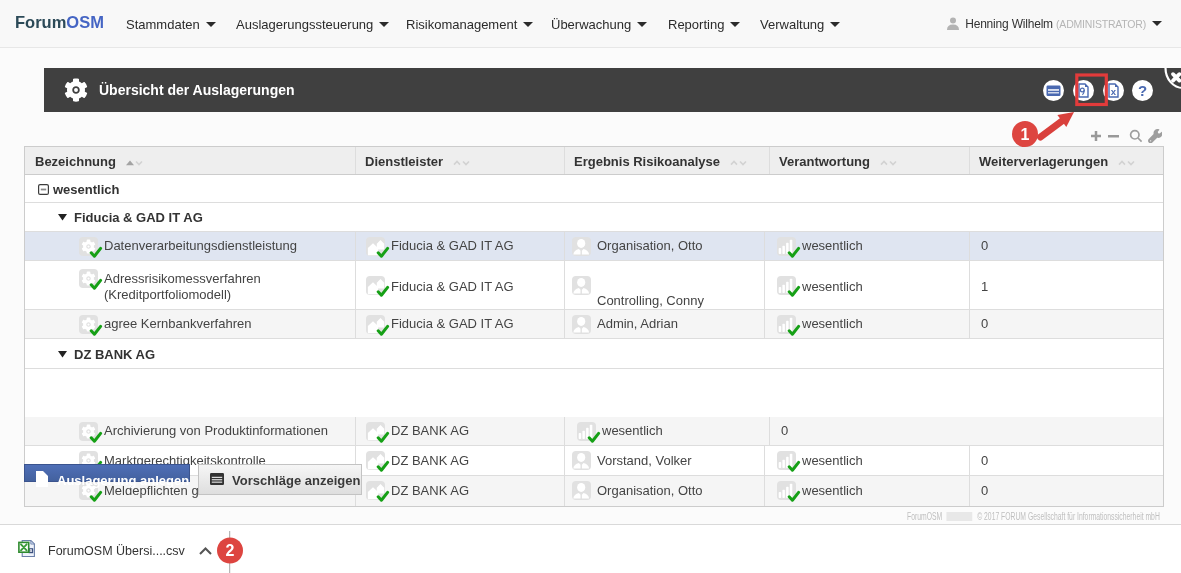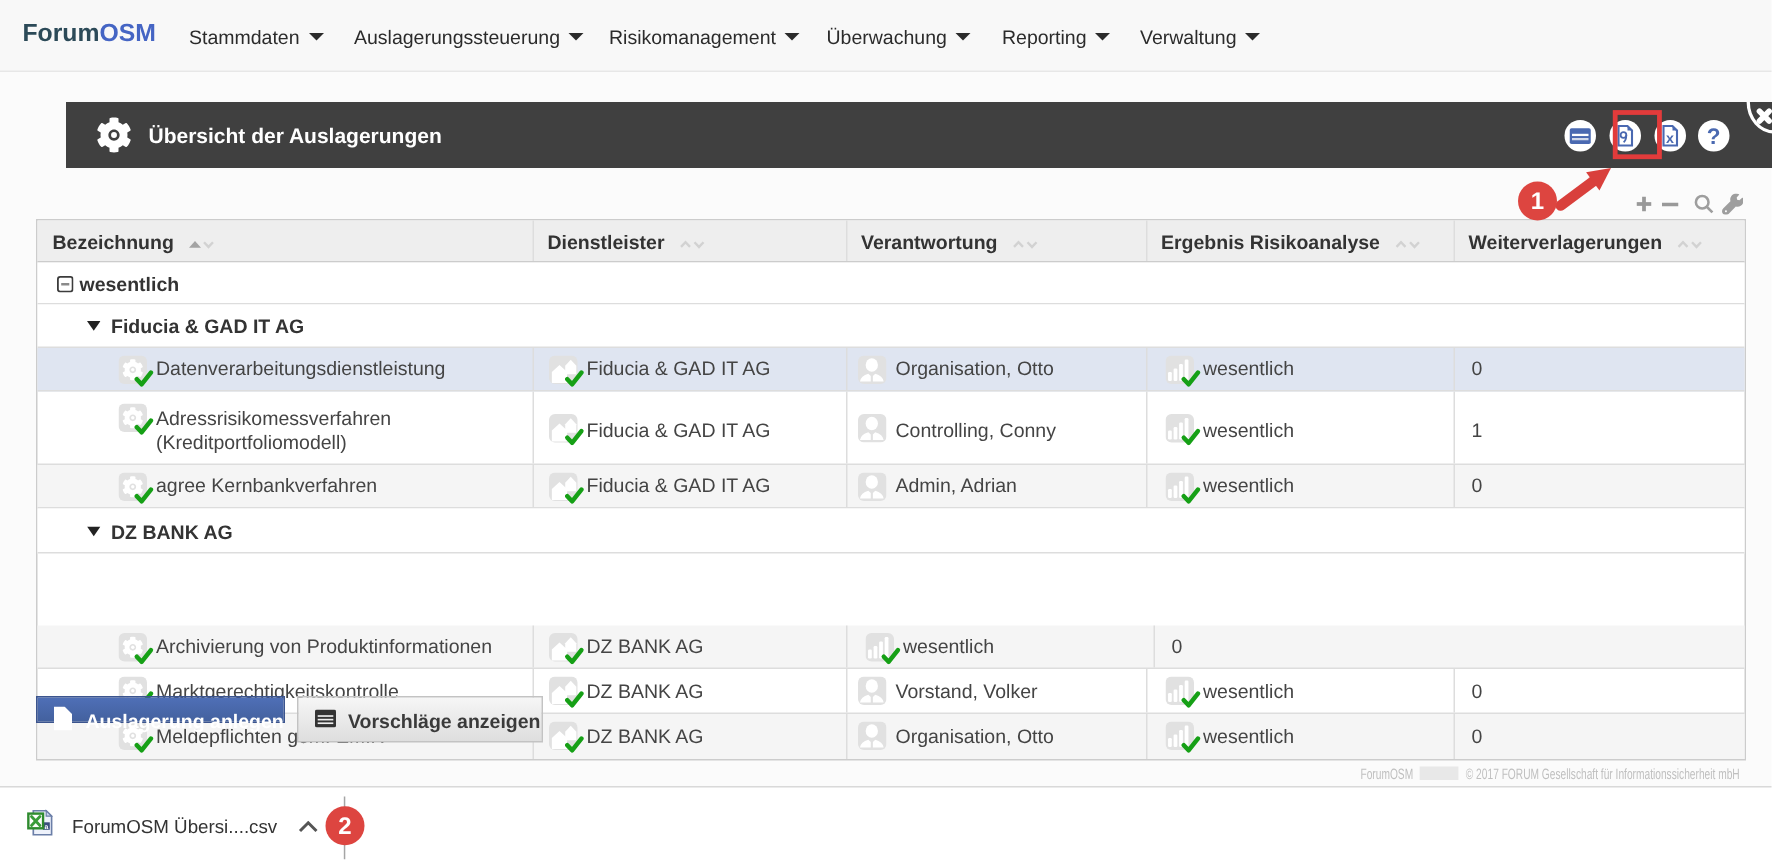--- a/index.html
+++ b/index.html
@@ -46,20 +46,24 @@
 <body>
 
 <div id="navbar">
   <div id="logo">Forum<span>OSM</span></div>
   <div class="navitem" style="left:126px;">Stammdaten<span class="caret"></span></div>
   <div class="navitem" style="left:236px;">Auslagerungssteuerung<span class="caret"></span></div>
   <div class="navitem" style="left:406px;">Risikomanagement<span class="caret"></span></div>
   <div class="navitem" style="left:551px;">Überwachung<span class="caret"></span></div>
   <div class="navitem" style="left:668px;">Reporting<span class="caret"></span></div>
   <div class="navitem" style="left:760px;">Verwaltung<span class="caret"></span></div>
+  <div id="user"><svg width="12" height="13" viewBox="0 0 12 13" style="vertical-align:-2px; margin-right:6px;">
+        <circle cx="6" cy="3.5" r="3" fill="#b3b3b3"></circle>
+        <path d="M0 13 Q0 7.5 6 7.5 Q12 7.5 12 13 Z" fill="#b3b3b3"></path>
+      </svg>Henning Wilhelm <span class="adm">(ADMINISTRATOR)</span><span class="caret"></span></div>
 </div>
 
 <div id="page"></div>
 
 <div id="titlebar">
   <svg class="abs" style="left:20px; top:10px;" width="24" height="24" viewBox="0 0 512 512">
       <path fill="#fff" d="M487.4 315.7l-42.6-24.6c4.3-23.2 4.3-47 0-70.2l42.6-24.6c4.9-2.8 7.1-8.6 5.5-14-11.1-35.6-30-67.8-54.7-94.6-3.8-4.1-10-5.1-14.8-2.3L380.8 110c-17.9-15.4-38.5-27.3-60.8-35.1V25.8c0-5.6-3.9-10.5-9.4-11.7-36.7-8.2-74.3-7.8-109.2 0-5.5 1.2-9.4 6.1-9.4 11.7V75c-22.2 7.9-42.8 19.8-60.8 35.1L88.7 85.5c-4.9-2.8-11-1.9-14.8 2.3-24.7 26.7-43.6 58.9-54.7 94.6-1.7 5.4.6 11.2 5.5 14L67.3 221c-4.3 23.2-4.3 47 0 70.2l-42.6 24.6c-4.9 2.8-7.1 8.6-5.5 14 11.1 35.6 30 67.8 54.7 94.6 3.8 4.1 10 5.1 14.8 2.3l42.6-24.6c17.9 15.4 38.5 27.3 60.8 35.1v49.2c0 5.6 3.9 10.5 9.4 11.7 36.7 8.2 74.3 7.8 109.2 0 5.5-1.2 9.4-6.1 9.4-11.7v-49.2c22.2-7.9 42.8-19.8 60.8-35.1l42.6 24.6c4.9 2.8 11 1.9 14.8-2.3 24.7-26.7 43.6-58.9 54.7-94.6 1.5-5.5-.7-11.3-5.6-14.1zM256 336c-44.1 0-80-35.9-80-80s35.9-80 80-80 80 35.9 80 80-35.9 80-80 80z"></path>
       <circle cx="256" cy="256" r="42" fill="#fff"></circle>
     </svg>
   <div id="titletext">Übersicht der Auslagerungen</div>
@@ -117,25 +121,25 @@
 <div id="tbl">
   <div class="trow" id="thead" style="height:28px;">
     <div class="c c1">Bezeichnung <span class="sortpair"><svg width="17" height="8" viewBox="0 0 17 8" style="vertical-align:-1px;">
             <path d="M0 6.2 L4 1.6 L8 6.2 Z" fill="#a3a3a3"></path>
             <path d="M10 2.5 L13 5.6 L16 2.5" fill="none" stroke="#d2d2d2" stroke-width="1.6"></path>
           </svg></span></div>
     <div class="c c2">Dienstleister <span class="sortpair"><svg width="17" height="8" viewBox="0 0 17 8" style="vertical-align:-1px;">
             <path d="M1 5.6 L4 2.5 L7 5.6" fill="none" stroke="#d2d2d2" stroke-width="1.6"></path>
             <path d="M10 2.5 L13 5.6 L16 2.5" fill="none" stroke="#d2d2d2" stroke-width="1.6"></path>
           </svg></span></div>
+    <div class="c c4">Ergebnis Risikoanalyse <span class="sortpair"><svg width="17" height="8" viewBox="0 0 17 8" style="vertical-align:-1px;">
+            <path d="M1 5.6 L4 2.5 L7 5.6" fill="none" stroke="#d2d2d2" stroke-width="1.6"></path>
+            <path d="M10 2.5 L13 5.6 L16 2.5" fill="none" stroke="#d2d2d2" stroke-width="1.6"></path>
+          </svg></span></div>
     <div class="c c3">Verantwortung <span class="sortpair"><svg width="17" height="8" viewBox="0 0 17 8" style="vertical-align:-1px;">
-            <path d="M1 5.6 L4 2.5 L7 5.6" fill="none" stroke="#d2d2d2" stroke-width="1.6"></path>
-            <path d="M10 2.5 L13 5.6 L16 2.5" fill="none" stroke="#d2d2d2" stroke-width="1.6"></path>
-          </svg></span></div>
-    <div class="c c4">Ergebnis Risikoanalyse <span class="sortpair"><svg width="17" height="8" viewBox="0 0 17 8" style="vertical-align:-1px;">
             <path d="M1 5.6 L4 2.5 L7 5.6" fill="none" stroke="#d2d2d2" stroke-width="1.6"></path>
             <path d="M10 2.5 L13 5.6 L16 2.5" fill="none" stroke="#d2d2d2" stroke-width="1.6"></path>
           </svg></span></div>
     <div class="c c5">Weiterverlagerungen <span class="sortpair"><svg width="17" height="8" viewBox="0 0 17 8" style="vertical-align:-1px;">
             <path d="M1 5.6 L4 2.5 L7 5.6" fill="none" stroke="#d2d2d2" stroke-width="1.6"></path>
             <path d="M10 2.5 L13 5.6 L16 2.5" fill="none" stroke="#d2d2d2" stroke-width="1.6"></path>
           </svg></span></div>
   </div>
   <div class="grow" style="padding-left:13px;"><svg width="11" height="11" viewBox="0 0 11 11" style="vertical-align:-1px; margin-right:4px;">
         <rect x="0.6" y="0.6" width="9.8" height="9.8" rx="1.5" fill="#fff" stroke="#3c3c3c" stroke-width="1.2"></rect>
@@ -183,21 +187,21 @@
             <circle cx="256" cy="256" r="40" fill="#fff"></circle>
           </g>
           <path d="M12.2 15.8 L15.4 19.2 L21.6 11.4" fill="none" stroke="#16a016" stroke-width="3" stroke-linecap="round" stroke-linejoin="round"></path>
         </svg>Adressrisikomessverfahren (Kreditportfoliomodell)</div>
     <div class="c c2 cell" style="padding-left:35px; padding-top:18px;"><svg class="abs" style="left:10px; top:15px;" width="24" height="21" viewBox="0 0 24 21">
           <rect width="19" height="19" rx="4" fill="#e1e1e1"></rect>
           <path d="M10.8 6.8 L14.5 2.9 L18.2 6.8 V12.5 H10.8 Z" fill="#fff"></path>
           <path d="M1.9 11 L7 6.3 L12.1 11 V18.3 H1.9 Z" fill="#fff"></path>
           <path d="M12.2 15.8 L15.4 19.2 L21.6 11.4" fill="none" stroke="#16a016" stroke-width="3" stroke-linecap="round" stroke-linejoin="round"></path>
         </svg>Fiducia &amp; GAD IT AG</div>
-    <div class="c c3 cell" style="padding-left:32px; padding-top:18px;"><svg class="abs" style="left:7px; top:15px;" width="19" height="19" viewBox="0 0 19 19">
+    <div class="c c3 cell" style="padding-left:32px; padding-top:32px;"><svg class="abs" style="left:7px; top:15px;" width="19" height="19" viewBox="0 0 19 19">
           <rect width="19" height="19" rx="4" fill="#e1e1e1"></rect>
           <ellipse cx="9.2" cy="6.4" rx="4.1" ry="4.5" fill="#fff"></ellipse>
           <path d="M1.3 17.4 Q1.9 13.3 6.9 12.1 L8.5 13.7 V17.4 Z" fill="#fff"></path>
           <path d="M17.1 17.4 Q16.5 13.3 11.5 12.1 L9.9 13.7 V17.4 Z" fill="#fff"></path>
         </svg>Controlling, Conny</div>
     <div class="c c4 cell" style="padding-left:37px; padding-top:18px;"><svg class="abs" style="left:12px; top:15px;" width="24" height="21" viewBox="0 0 24 21">
           <rect width="19" height="19" rx="4" fill="#e1e1e1"></rect>
           <rect x="1.7" y="11" width="2.5" height="6" rx="0.8" fill="#fff"></rect>
           <rect x="5.4" y="8.7" width="2.5" height="8.3" rx="0.8" fill="#fff"></rect>
           <rect x="9.1" y="5.7" width="2.5" height="11.3" rx="0.8" fill="#fff"></rect>

